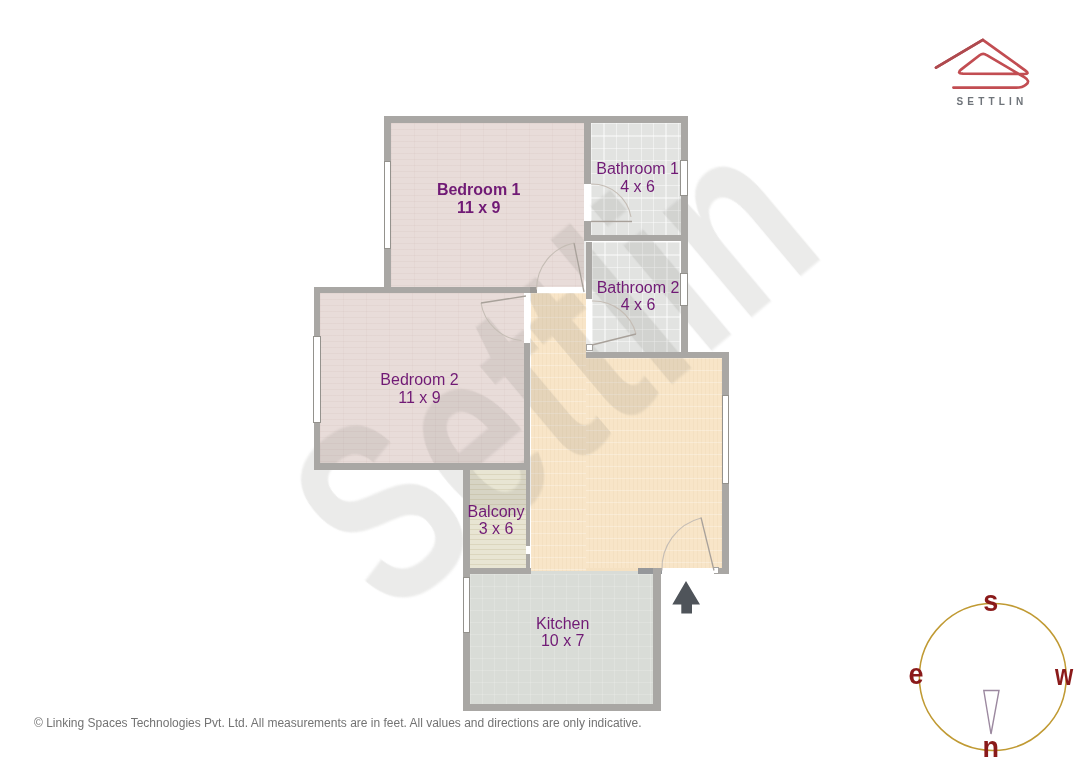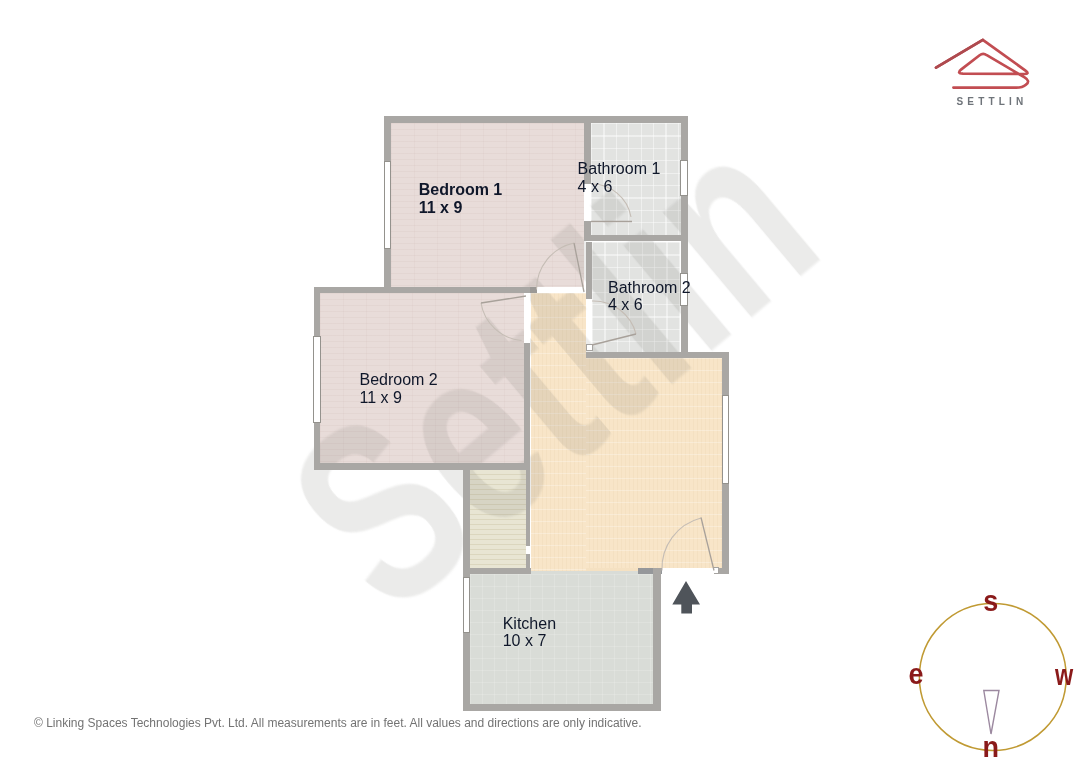--- a/index.html
+++ b/index.html
@@ -1,20 +1,20 @@
 <!DOCTYPE html>
 <html><head>
 <meta charset="utf-8">
 <style>
   html,body{margin:0;padding:0;background:#fff;}
   #page{position:relative;width:1080px;height:764px;overflow:hidden;background:#fff;
         font-family:"Liberation Sans", sans-serif;}
   .abs{position:absolute;}
   .wall{position:absolute;background:#a9a7a4;}
-  .lbl{position:absolute;font-size:16px;line-height:17.5px;color:#0f172a;}
+  .lbl{position:absolute;text-align:center;font-size:16px;line-height:17.5px;color:#701a75;}
   .win{position:absolute;background:#fff;border:1px solid #94928d;box-sizing:border-box;}
 </style>
 </head>
 <body>
 <div id="page">
 
   <div class="abs" style="left:391px;top:122.5px;width:192.5px;height:164px;
     background:
       repeating-linear-gradient(180deg, rgba(186,158,152,0.10) 0 1px, transparent 1px 6px),
       repeating-linear-gradient(90deg, rgba(186,158,152,0.08) 0 1px, transparent 1px 23px),
@@ -132,22 +132,23 @@
     <g fill="#8a1a1a" font-family="Liberation Sans, sans-serif" font-weight="bold" font-size="30" text-anchor="middle">
       <text transform="translate(990.8,611) scale(0.9,1)">s</text>
       <text transform="translate(916,684) scale(0.9,1)">e</text>
       <text transform="translate(1064,685) scale(0.78,1)">w</text>
       <text transform="translate(990.8,757) scale(0.9,1)">n</text>
     </g>
   </svg>
 
   <div class="lbl" style="left:418.7px;top:181px;width:120px;font-weight:bold;">Bedroom 1<br>11 x 9</div>
   <div class="lbl" style="left:577.6px;top:160.4px;width:120px;">Bathroom 1<br>4 x 6</div>
-  <div class="lbl" style="left:608px;top:278.8px;width:120px;">Bathroom 2<br>4 x 6</div>
+  <div class="lbl" style="left:578px;top:278.8px;width:120px;">Bathroom 2<br>4 x 6</div>
   <div class="lbl" style="left:359.5px;top:371px;width:120px;">Bedroom 2<br>11 x 9</div>
+  <div class="lbl" style="left:436px;top:502.7px;width:120px;">Balcony<br>3 x 6</div>
   <div class="lbl" style="left:502.7px;top:614.7px;width:120px;">Kitchen<br>10 x 7</div>
 
   <div class="abs" style="left:942px;top:96px;width:100px;text-align:center;font-size:10px;
        font-weight:bold;letter-spacing:4.2px;color:#6f747a;">SETTLIN</div>
 
   <div class="abs" style="left:34px;top:715.6px;font-size:12px;color:#737373;">© Linking Spaces Technologies Pvt. Ltd. All measurements are in feet. All values and directions are only indicative.</div>
 
 </div>
 
 </body></html>

